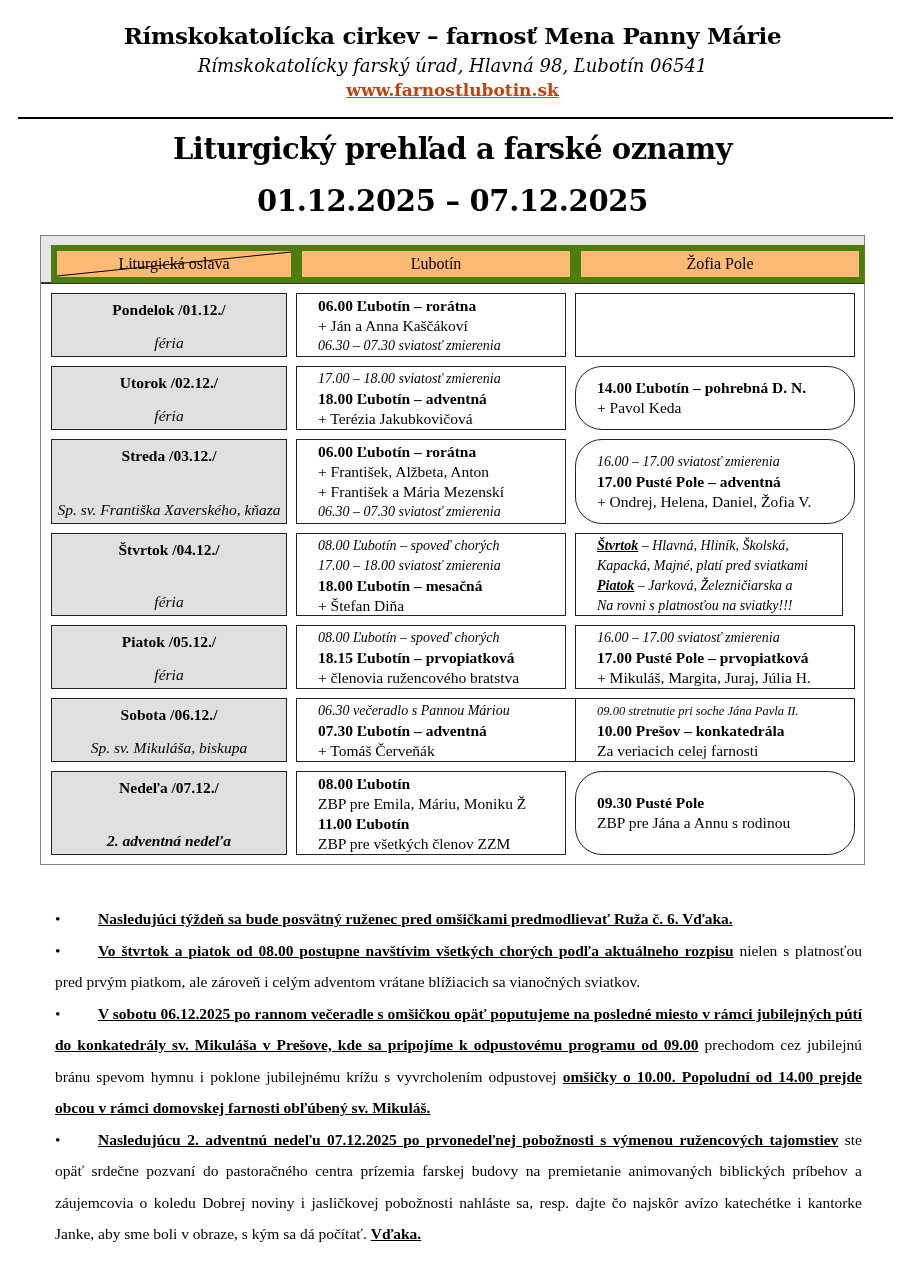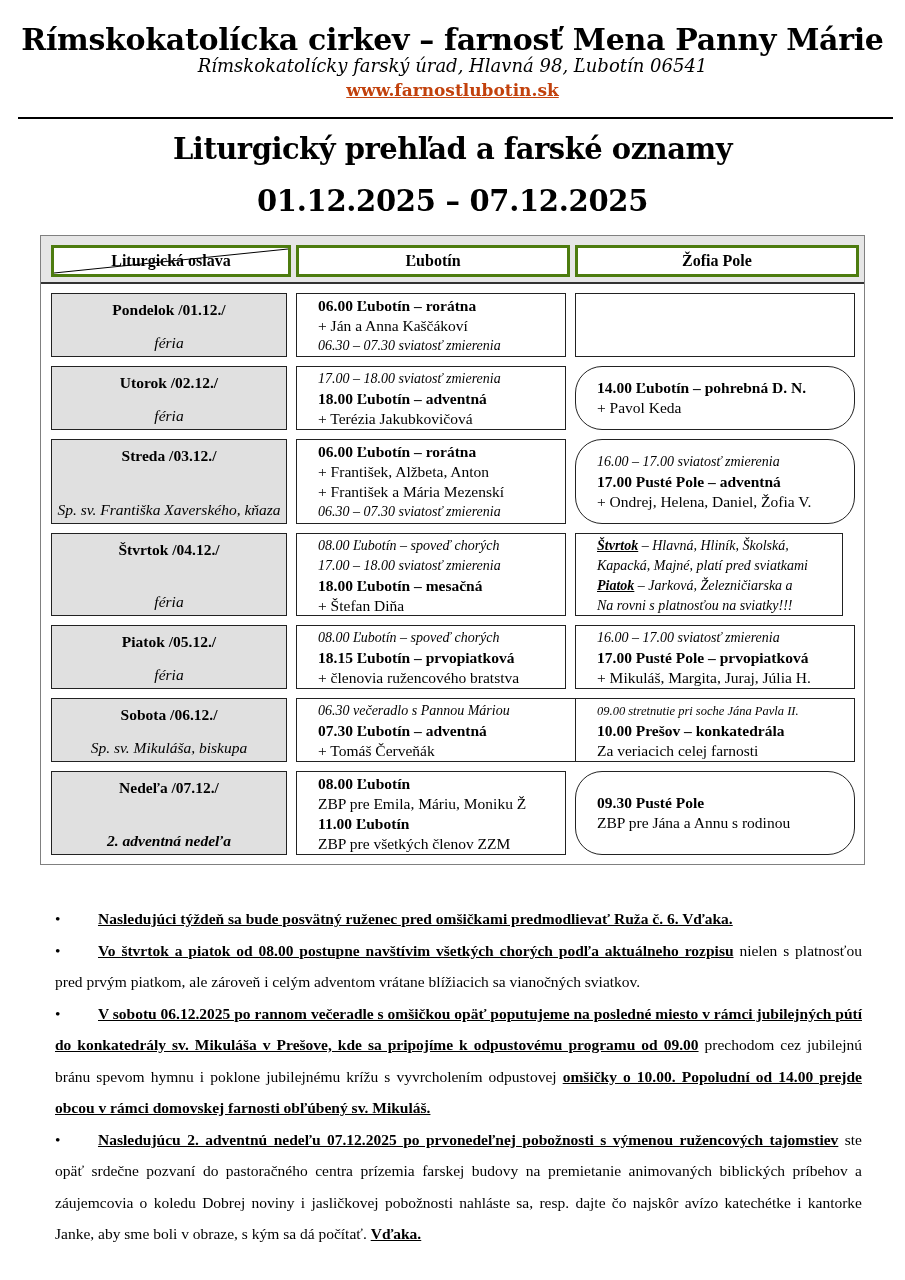--- a/index.html
+++ b/index.html
@@ -1,36 +1,36 @@
 <!DOCTYPE html>
 <html><head>
 <meta charset="utf-8">
 <style>
   html, body { margin:0; padding:0; background:#ffffff; }
   body { width:905px; height:1280px; position:relative; overflow:hidden;
          font-family:"Liberation Serif","DejaVu Serif",serif; color:#000; }
   .hdr1 { position:absolute; top:22px; left:0; width:905px; text-align:center;
-          font-family:"DejaVu Serif",serif; font-weight:bold; font-size:30px; letter-spacing:-0.3px; }
+          font-family:"DejaVu Serif",serif; font-weight:bold; font-size:23px; letter-spacing:-0.3px; }
   .hdr2 { position:absolute; top:55px; left:0; width:905px; text-align:center;
           font-family:"DejaVu Serif",serif; font-style:italic; font-size:18px; }
   .hdr3 { position:absolute; top:80px; left:0; width:905px; text-align:center;
           font-family:"DejaVu Serif",serif; font-weight:bold; font-size:17px; }
   .hdr3 a { color:#c2410c; text-decoration:underline; }
   .rule { position:absolute; top:117px; left:18px; width:875px; height:2px; background:#000; }
   .title { position:absolute; top:132px; left:0; width:905px; text-align:center;
            font-family:"DejaVu Serif",serif; font-weight:bold; font-size:29px; letter-spacing:-0.5px; }
   .dates { position:absolute; top:184px; left:0; width:905px; text-align:center;
            font-family:"DejaVu Serif",serif; font-weight:bold; font-size:29px; letter-spacing:-0.3px; }
 
   .frame { position:absolute; left:40px; top:235px; width:823px; height:628px;
            border:1px solid #808080; background:#fff; }
   .frame-head { position:absolute; left:0; top:0; width:823px; height:46px; background:#e6e6e6;
                 border-bottom:2px solid #333; }
-  .hcell { position:absolute; top:9px; height:26px; background:#ffffff; border:3px solid #4d7c0f;
-           text-align:center; font-size:16px; line-height:26px; font-weight:bold; }
+  .hcell { position:absolute; top:9px; height:26px; background:#fdba74; border:6px solid #4d7c0f;
+           text-align:center; font-size:16px; line-height:26px; font-weight:normal; }
   .hcell svg { position:absolute; left:0; top:0; }
 
   .cell { position:absolute; border:1px solid #222; background:#fff; box-sizing:border-box;
           font-size:15.5px; line-height:20px; padding:2px 0 0 21px; white-space:nowrap; overflow:hidden; }
   .day { background:#e0e0e0; text-align:center; padding:0; }
   .day .dname { position:absolute; top:6px; left:0; width:100%; font-weight:bold; }
   .day .dfeast { position:absolute; bottom:3px; left:0; width:100%; font-style:italic; white-space:normal; line-height:20px; }
   .b { font-weight:bold; }
   .i { font-style:italic; font-size:14px; }
   .small { font-size:12.5px; }

